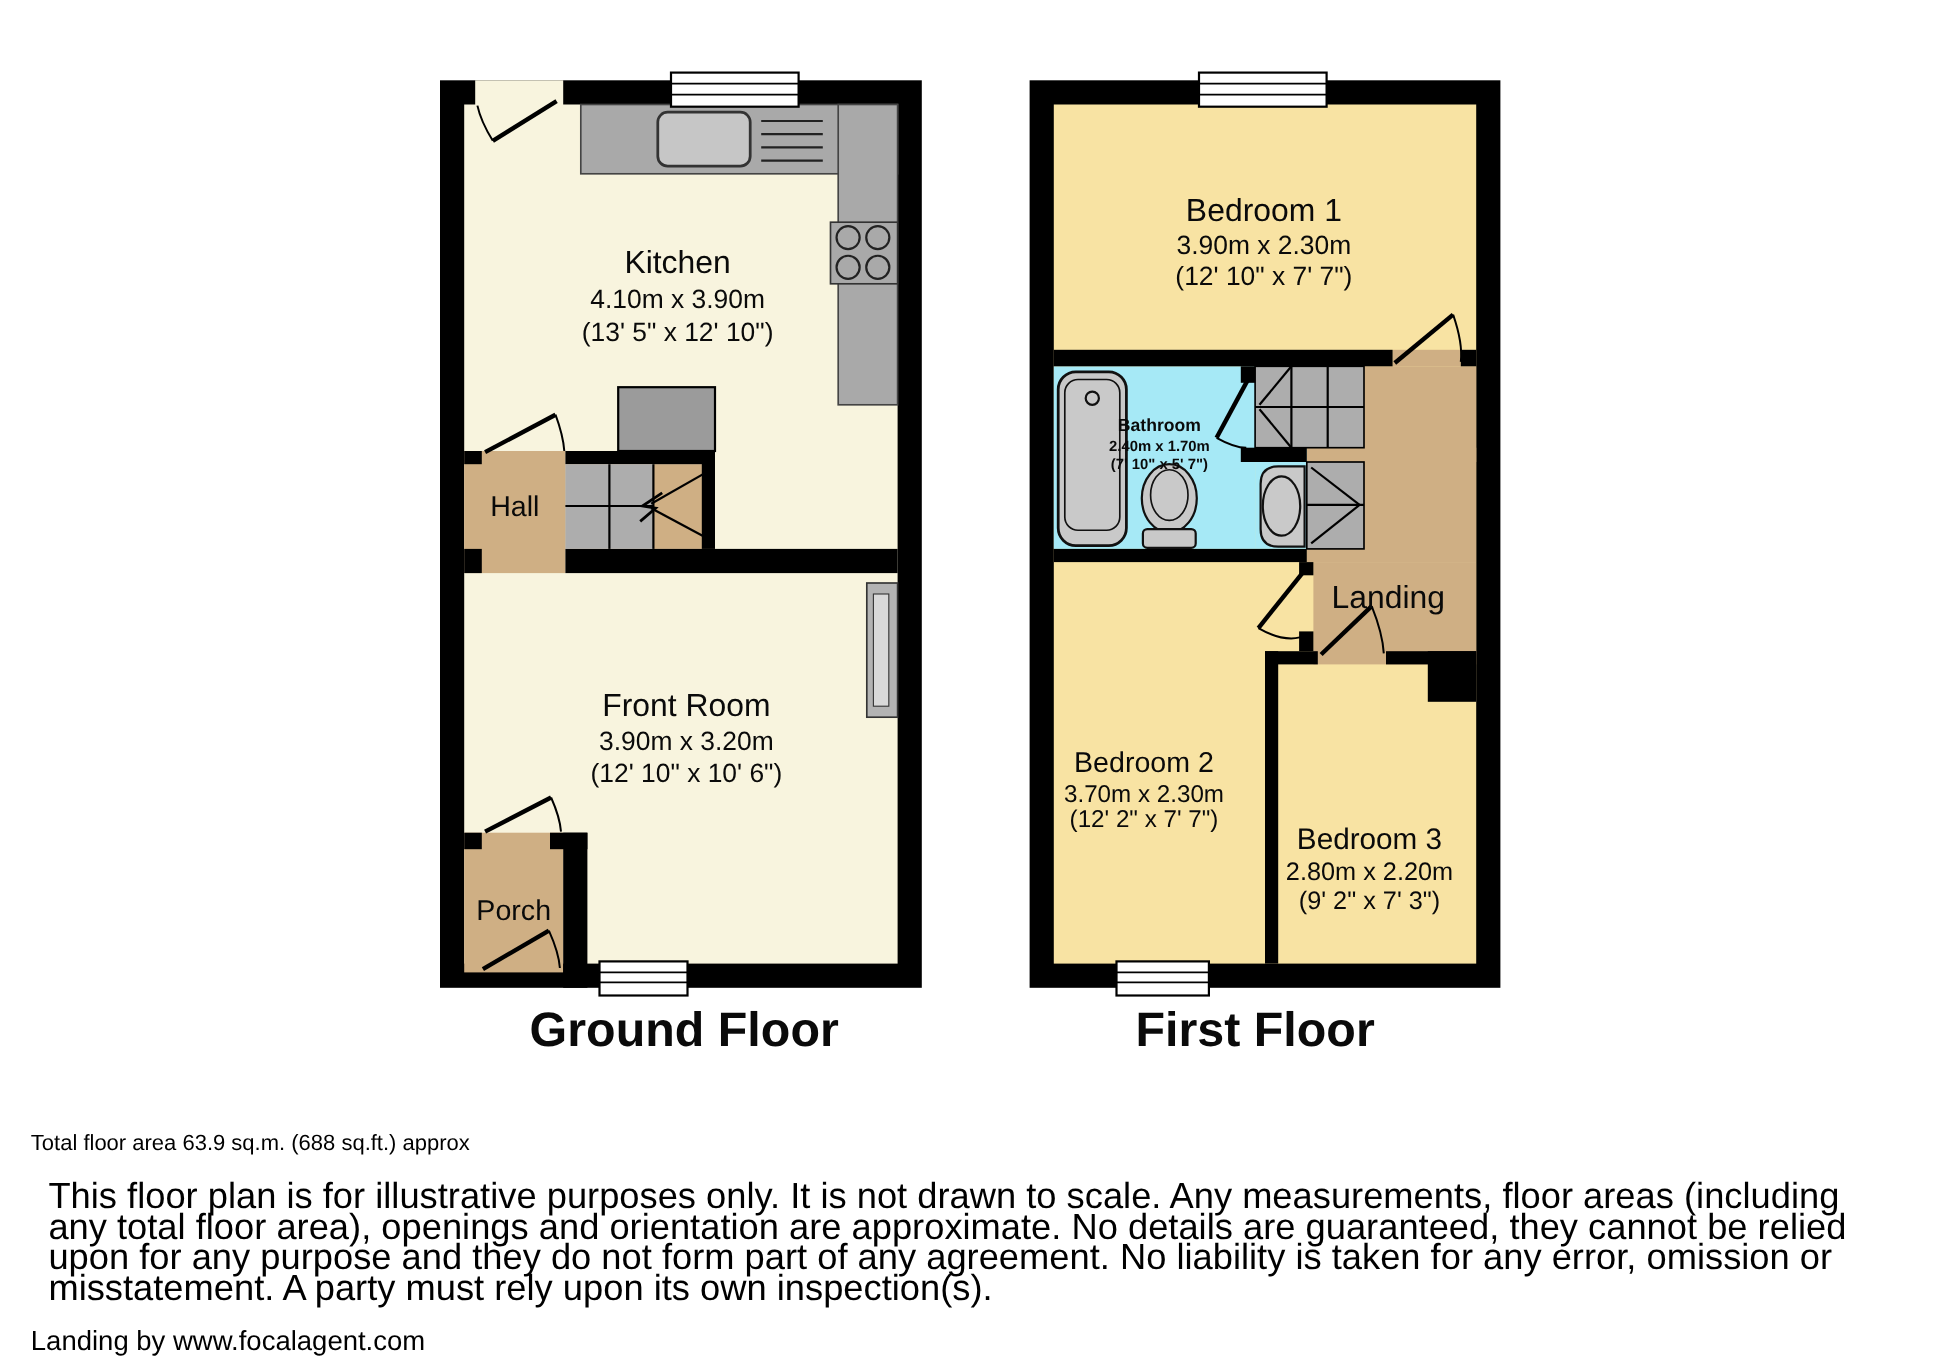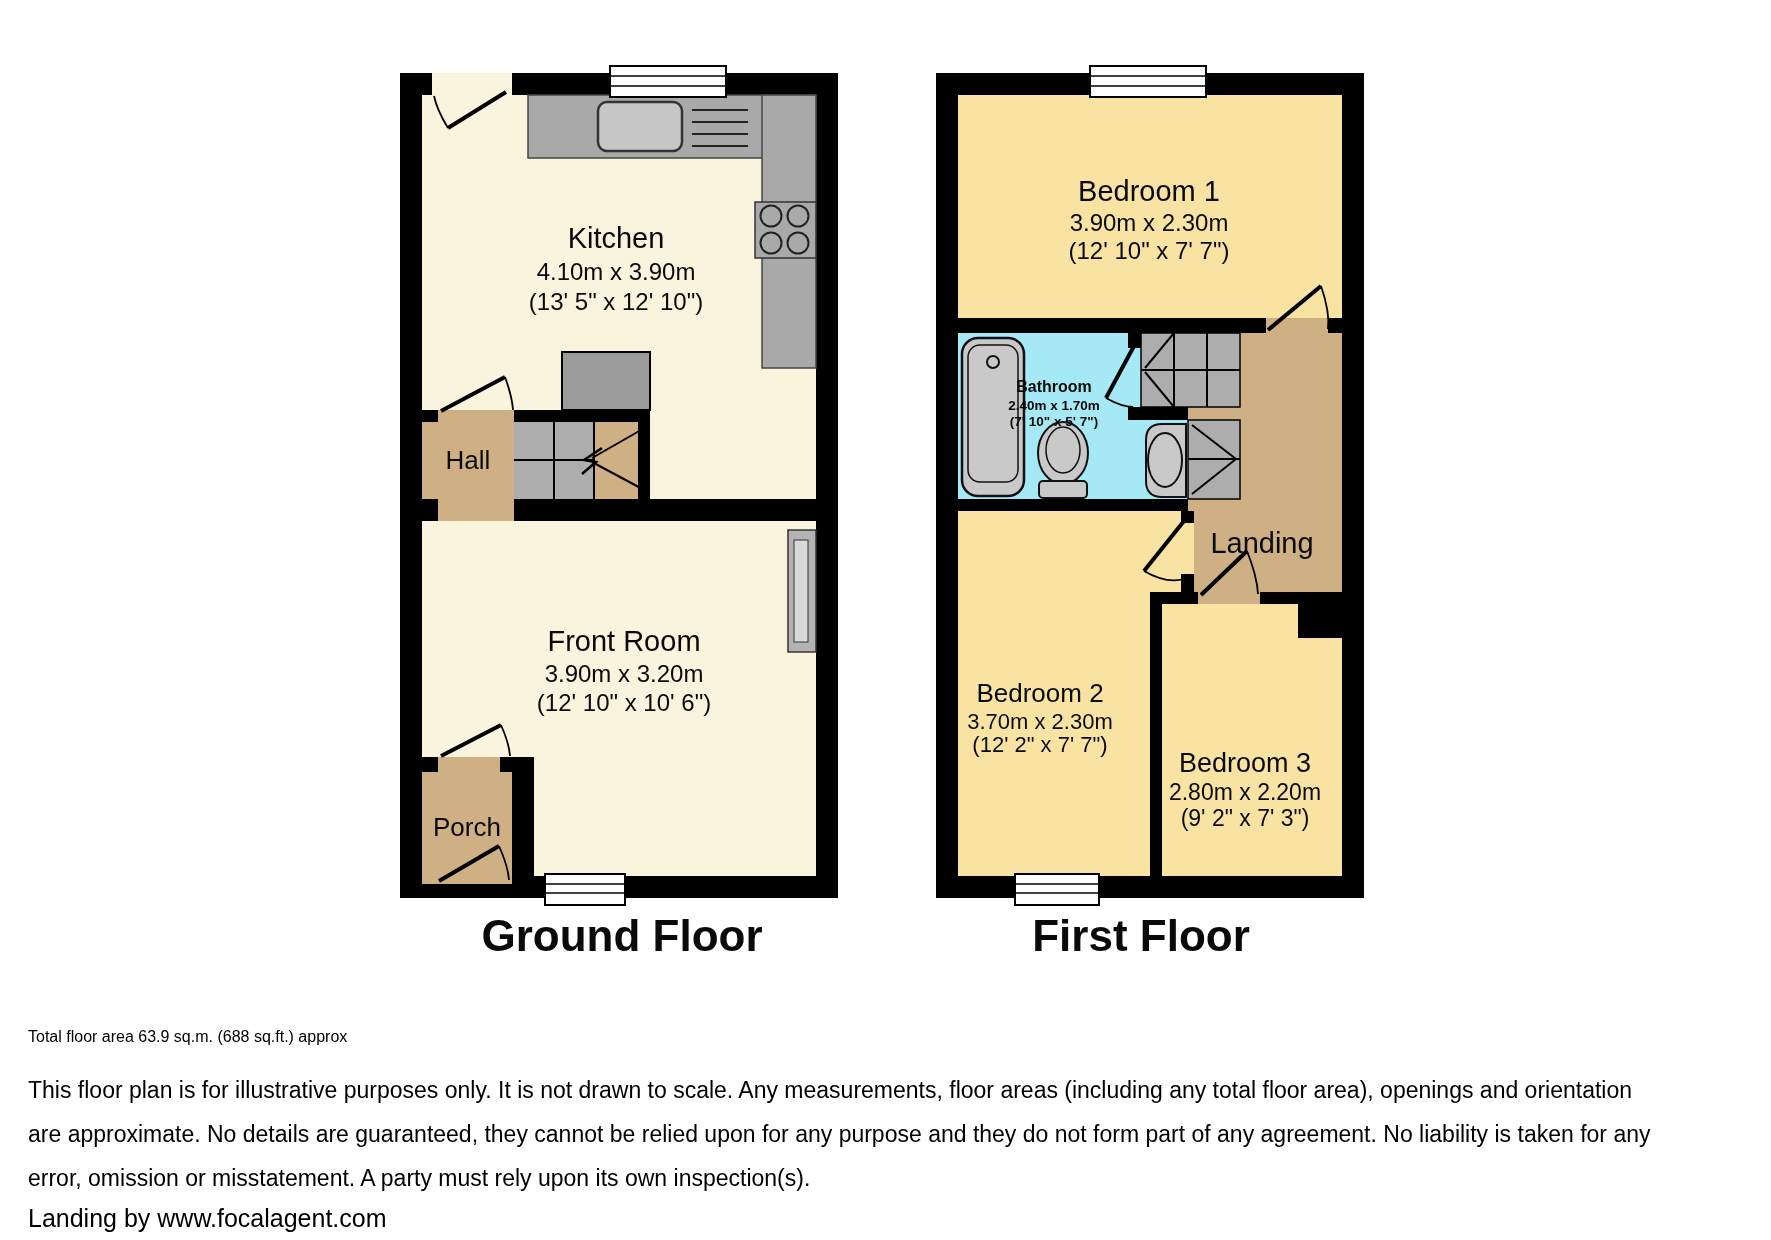--- a/index.html
+++ b/index.html
@@ -10,22 +10,22 @@
   .room-name{font-size:29px;}
   .room-dims{font-size:24px;}
   .small-name{font-size:16px;font-weight:bold;}
   .small-dims{font-size:13.5px;font-weight:bold;}
   .floor-title{font-size:44px;font-weight:bold;}
   .leaf{stroke:#000;stroke-width:4;fill:none;}
   .swing{stroke:#000;stroke-width:1.8;fill:none;}
   .gridline{stroke:#000;stroke-width:2;fill:none;}
   .fixline{stroke:#222;stroke-width:2;fill:none;}
   #footer{position:absolute;left:28px;top:1028px;width:1700px;color:#000;}
-  #total-area{font-size:16px;margin:0 0 22px 0;}
-  #disclaimer{font-size:23px;line-height:44px;width:1640px;margin:0;}
+  #total-area{font-size:20px;margin:0 0 22px 0;}
+  #disclaimer{font-size:33px;line-height:28px;width:1640px;margin:16px;}
   #powered-by{font-size:25px;line-height:36px;margin:0;}
 </style>
 </head>
 <body>
 
 <div id="canvas">
 <svg id="plan-svg" width="1771" height="1240" viewBox="0 0 1771 1240">
 
   <g>
     <rect x="400" y="73" width="438" height="825" fill="#000000"></rect>

